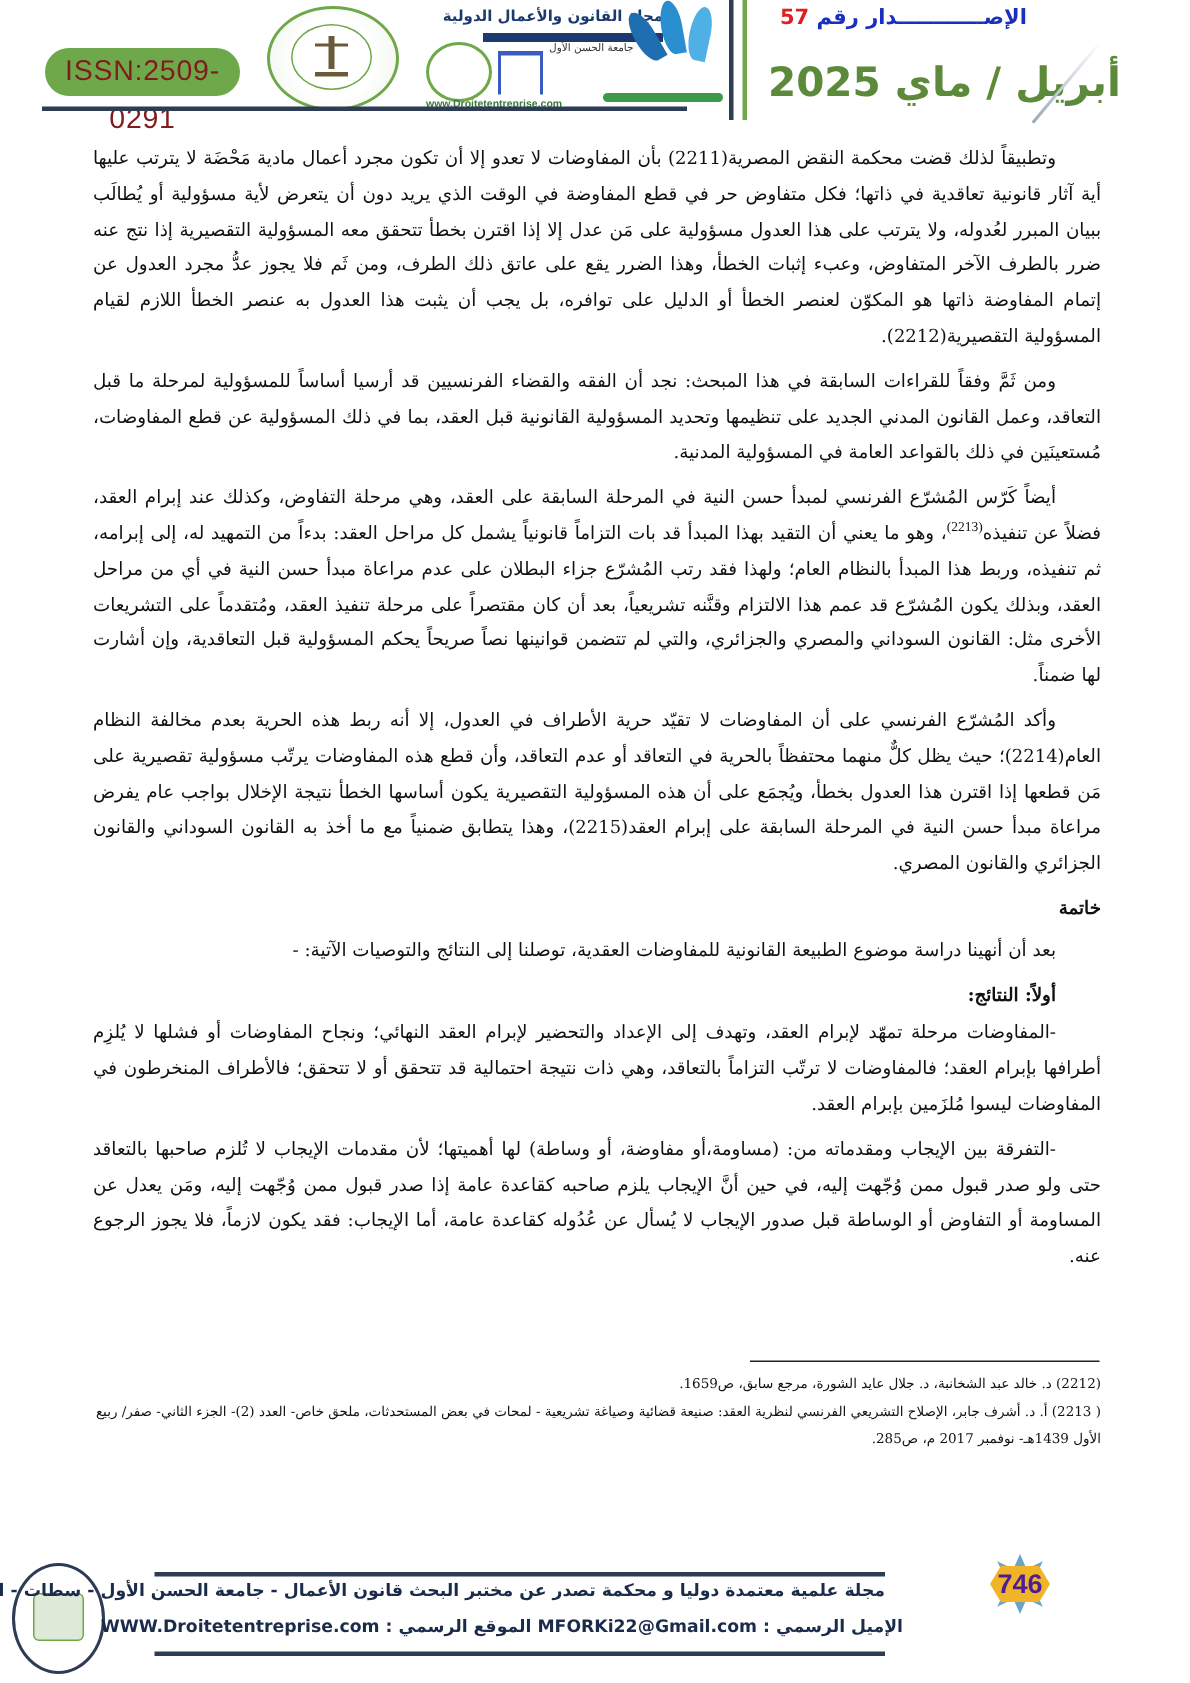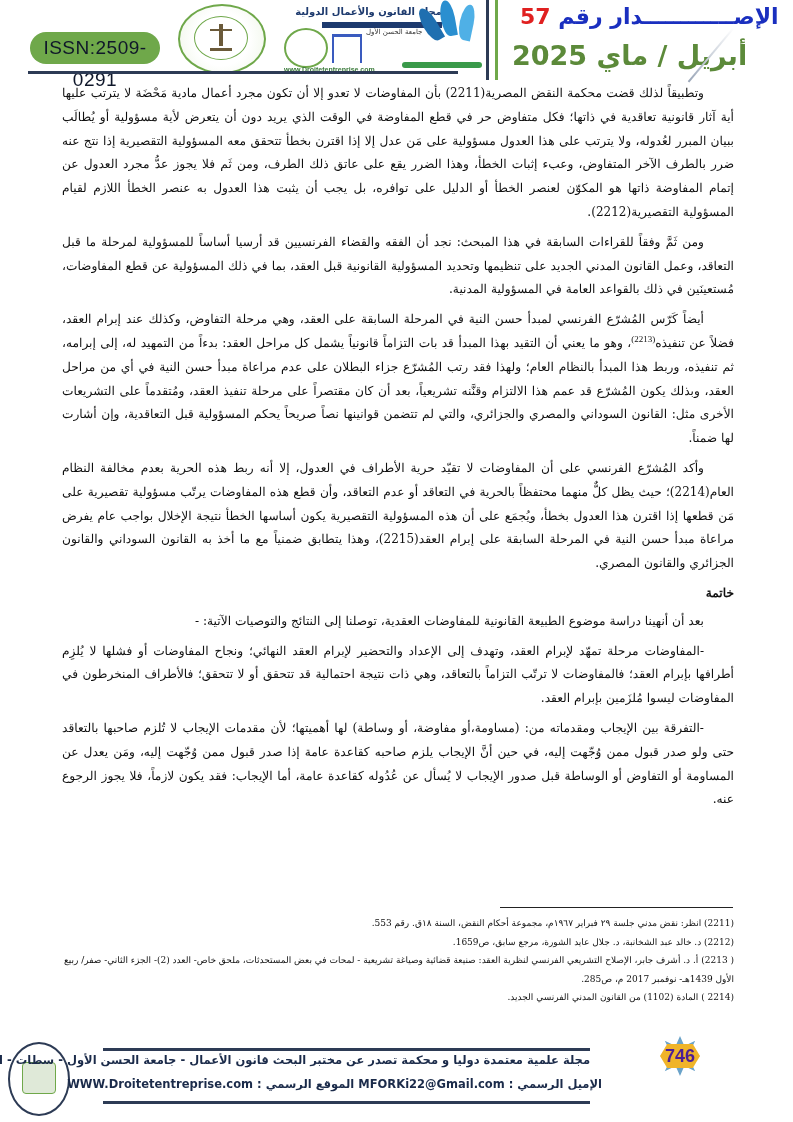--- a/index.html
+++ b/index.html
@@ -1,46 +1,46 @@
 <!DOCTYPE html>
 <html><head>
 <meta charset="utf-8">
 <style>
   html, body { margin: 0; padding: 0; background: #ffffff; }
   body { width: 793px; height: 1122px; position: relative; overflow: hidden; font-family: "DejaVu Sans", sans-serif; color: #111; }
 
   
   .header { position: absolute; top: 0; left: 0; width: 793px; height: 90px; }
-  .issn-badge { position: absolute; left: 30px; top: 32px; width: 130px; height: 32px; background: #6fa84a; border-radius: 16px; color: #0f172a; font-family: "Liberation Sans", sans-serif; font-size: 19px; line-height: 32px; text-align: center; letter-spacing: 0.5px; }
+  .issn-badge { position: absolute; left: 30px; top: 32px; width: 130px; height: 32px; background: #6fa84a; border-radius: 16px; color: #7f1d1d; font-family: "Liberation Sans", sans-serif; font-size: 19px; line-height: 32px; text-align: center; letter-spacing: 0.5px; }
   .lab-seal { position: absolute; left: 178px; top: 4px; width: 84px; height: 66px; border-radius: 50%; border: 2px solid #6fa84a; background: radial-gradient(circle, #fff 50%, #eef5e6 100%); }
   .lab-seal .inner { position: absolute; left: 14px; top: 10px; width: 52px; height: 42px; border-radius: 50%; border: 1px solid #6fa84a; }
   .lab-seal .scale { position: absolute; left: 30px; top: 18px; width: 22px; height: 24px; border-bottom: 3px solid #6b5a3a; }
   .lab-seal .scale::before { content: ""; position: absolute; left: 9px; top: 0; width: 4px; height: 22px; background: #6b5a3a; }
   .lab-seal .scale::after { content: ""; position: absolute; left: 0; top: 5px; width: 22px; height: 2px; background: #6b5a3a; }
 
   .journal-logo { position: absolute; left: 282px; top: 4px; width: 200px; height: 72px; }
   .journal-logo .jl-title { position: absolute; right: 40px; top: 2px; font-size: 10px; color: #1d3a6e; font-weight: bold; white-space: nowrap; }
   .journal-logo .jl-band { position: absolute; left: 40px; top: 18px; width: 120px; height: 6px; background: #1d3a6e; }
   .journal-logo .jl-seal { position: absolute; left: 2px; top: 24px; width: 40px; height: 36px; border-radius: 50%; border: 2px solid #6fa84a; }
   .journal-logo .jl-uni { position: absolute; left: 50px; top: 30px; width: 26px; height: 26px; border-top: 3px solid #3a5bbf; border-left: 2px solid #3a5bbf; border-right: 2px solid #3a5bbf; }
   .journal-logo .jl-uni-text { position: absolute; left: 84px; top: 24px; font-size: 7px; color: #333; white-space: nowrap; }
   .journal-logo .jl-url { position: absolute; left: 2px; top: 62px; font-size: 7px; color: #3a7a3a; font-weight: bold; font-family: "Liberation Sans", sans-serif; }
   .journal-logo .jl-book { position: absolute; left: 120px; top: 40px; width: 80px; height: 30px; }
   .book-leaf { position: absolute; width: 14px; height: 36px; border-radius: 50% 50% 0 50%; background: #2a8fd0; transform-origin: bottom center; }
 
   .divider-v { position: absolute; left: 486px; top: 0; width: 6px; height: 80px; border-left: 3px solid #2d3b55; border-right: 3px solid #6fa84a; }
 
-  .issue-line1 { position: absolute; left: 520px; top: 4px; font-family: "DejaVu Sans", sans-serif; font-weight: bold; font-size: 22px; color: #1a2fbf; direction: rtl; white-space: nowrap; }
+  .issue-line1 { position: absolute; left: 520px; top: 4px; font-family: "DejaVu Sans", sans-serif; font-weight: bold; font-size: 14px; color: #1a2fbf; direction: rtl; white-space: nowrap; }
   .issue-line1 .issue-num { color: #e02020; }
   .issue-line2 { position: absolute; left: 512px; top: 40px; font-family: "DejaVu Sans", sans-serif; font-weight: bold; font-size: 27px; color: #5c8a3a; direction: rtl; white-space: nowrap; }
   .diag-line { position: absolute; left: 710px; top: 20px; width: 2px; height: 70px; background: linear-gradient(#ffffff, #9aa6b8); transform: rotate(40deg); }
   .header-rule { position: absolute; left: 28px; top: 71px; width: 430px; height: 3px; background: #2d3b55; }
 
   
-  .content { position: absolute; left: 62px; top: 82px; width: 672px; direction: rtl; font-family: "DejaVu Serif", serif; font-size: 12.2px; line-height: 23.8px; text-align: justify; }
+  .content { position: absolute; left: 62px; top: 94px; width: 672px; direction: rtl; font-family: "DejaVu Serif", serif; font-size: 12.2px; line-height: 23.8px; text-align: justify; }
   .content p { margin: 0 0 6px 0; text-indent: 30px; }
   .fnref { font-size: 9px; vertical-align: super; line-height: 0; font-family: Liberation Serif, serif; }
   .fnref-lg { font-size: 12px; }
   .section-title { text-align: right; font-weight: bold; margin: 2px 0 4px 0; }
   .subhead { font-weight: bold; text-indent: 0; padding-right: 30px; margin: 0 0 2px 0; }
 
   
   .fn-rule { position: absolute; left: 500px; top: 907px; width: 233px; height: 1px; background: #222; }
   .footnotes { position: absolute; left: 62px; top: 914px; width: 672px; direction: rtl; font-family: "DejaVu Serif", serif; font-size: 9px; line-height: 18.5px; }
   .footnotes div { margin: 0; }
@@ -103,30 +103,29 @@
   </p>
   <p>
     <span>أيضاً كَرّس المُشرّع الفرنسي لمبدأ حسن النية في المرحلة السابقة على العقد، وهي مرحلة التفاوض، وكذلك عند إبرام العقد، فضلاً عن تنفيذه</span><span class="fnref">(2213)</span><span>، وهو ما يعني أن التقيد بهذا المبدأ قد بات التزاماً قانونياً يشمل كل مراحل العقد: بدءاً من التمهيد له، إلى إبرامه، ثم تنفيذه، وربط هذا المبدأ بالنظام العام؛ ولهذا فقد رتب المُشرّع جزاء البطلان على عدم مراعاة مبدأ حسن النية في أي من مراحل العقد، وبذلك يكون المُشرّع قد عمم هذا الالتزام وقنَّنه تشريعياً، بعد أن كان مقتصراً على مرحلة تنفيذ العقد، ومُتقدماً على التشريعات الأخرى مثل: القانون السوداني والمصري والجزائري، والتي لم تتضمن قوانينها نصاً صريحاً يحكم المسؤولية قبل التعاقدية، وإن أشارت لها ضمناً.</span>
   </p>
   <p>
     <span>وأكد المُشرّع الفرنسي على أن المفاوضات لا تقيّد حرية الأطراف في العدول، إلا أنه ربط هذه الحرية بعدم مخالفة النظام العام</span><span class="fnref-lg">(2214)</span><span>؛ حيث يظل كلٌّ منهما محتفظاً بالحرية في التعاقد أو عدم التعاقد، وأن قطع هذه المفاوضات يرتّب مسؤولية تقصيرية على مَن قطعها إذا اقترن هذا العدول بخطأ، ويُجمَع على أن هذه المسؤولية التقصيرية يكون أساسها الخطأ نتيجة الإخلال بواجب عام يفرض مراعاة مبدأ حسن النية في المرحلة السابقة على إبرام العقد</span><span class="fnref-lg">(2215)</span><span>، وهذا يتطابق ضمنياً مع ما أخذ به القانون السوداني والقانون الجزائري والقانون المصري.</span>
   </p>
 
   <div class="section-title">خاتمة</div>
   <p>بعد أن أنهينا دراسة موضوع الطبيعة القانونية للمفاوضات العقدية، توصلنا إلى النتائج والتوصيات الآتية: -</p>
+  <div class="subhead">أولاً: النتائج:</div>
   <p>-المفاوضات مرحلة تمهّد لإبرام العقد، وتهدف إلى الإعداد والتحضير لإبرام العقد النهائي؛ ونجاح المفاوضات أو فشلها لا يُلزِم أطرافها بإبرام العقد؛ فالمفاوضات لا ترتّب التزاماً بالتعاقد، وهي ذات نتيجة احتمالية قد تتحقق أو لا تتحقق؛ فالأطراف المنخرطون في المفاوضات ليسوا مُلزَمين بإبرام العقد.</p>
   <p>-التفرقة بين الإيجاب ومقدماته من: (مساومة،أو مفاوضة، أو وساطة) لها أهميتها؛ لأن مقدمات الإيجاب لا تُلزم صاحبها بالتعاقد حتى ولو صدر قبول ممن وُجّهت إليه، في حين أنَّ الإيجاب يلزم صاحبه كقاعدة عامة إذا صدر قبول ممن وُجّهت إليه، ومَن يعدل عن المساومة أو التفاوض أو الوساطة قبل صدور الإيجاب لا يُسأل عن عُدُوله كقاعدة عامة، أما الإيجاب: فقد يكون لازماً، فلا يجوز الرجوع عنه.</p>
 </div>
 
 <div class="fn-rule"></div>
 <div class="footnotes">
-  <div>(2211) انظر: نقض مدني جلسة ٢٩ فبراير ١٩٦٧م، مجموعة أحكام النقض، السنة ١٨ق. رقم 553.</div>
   <div>(2212) د. خالد عبد الشخانبة، د. جلال عايد الشورة، مرجع سابق، ص1659.</div>
   <div>( 2213) أ. د. أشرف جابر، الإصلاح التشريعي الفرنسي لنظرية العقد: صنيعة قضائية وصياغة تشريعية - لمحات في بعض المستحدثات، ملحق خاص- العدد (2)- الجزء الثاني- صفر/ ربيع الأول 1439هـ- نوفمبر 2017 م، ص285.</div>
-  <div>(2214 ) المادة (1102) من القانون المدني الفرنسي الجديد.</div>
 </div>
 
 <div class="author-seal">
   <div class="inner"></div>
 </div>
 <div class="footer-rule-top"></div>
 <div class="footer-line1">مجلة علمية معتمدة  دوليا و محكمة تصدر عن مختبر البحث قانون الأعمال - جامعة الحسن الأول - سطات - المغرب</div>
 <div class="footer-line2">الإميل الرسمي :  MFORKi22@Gmail.com الموقع الرسمي : WWW.Droitetentreprise.com</div>
 <div class="footer-rule-bottom"></div>
 <div class="page-badge">

